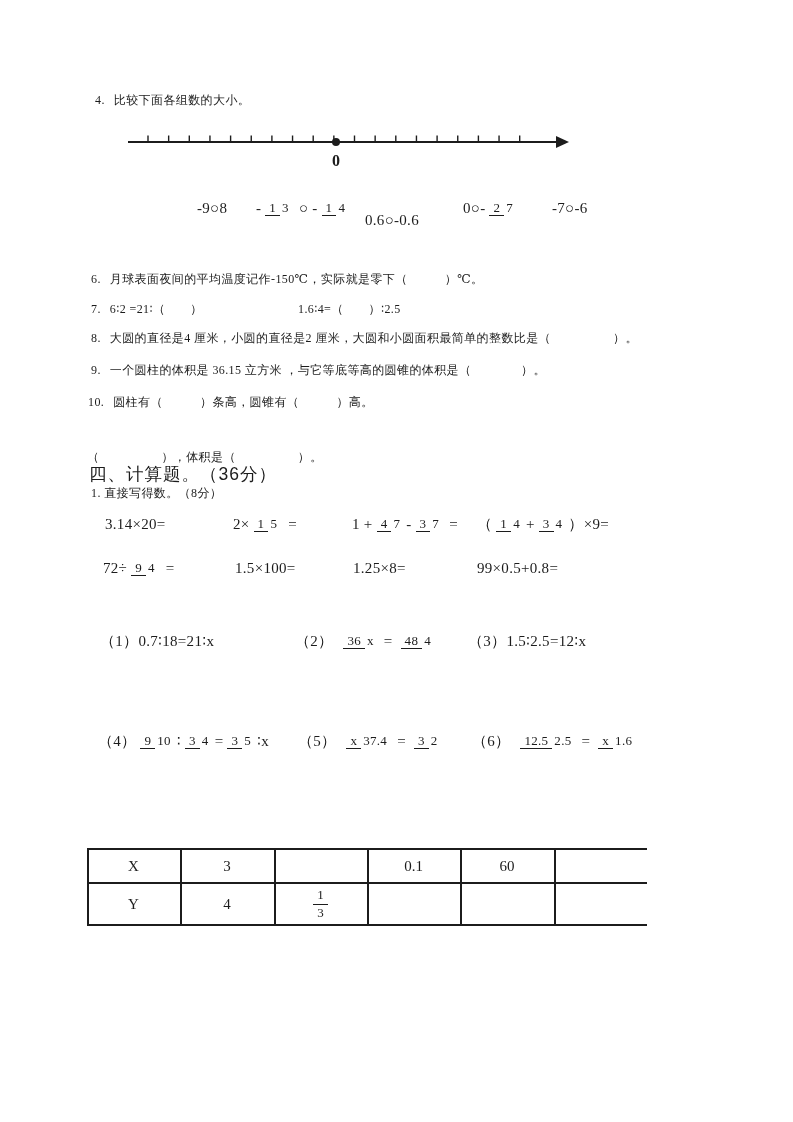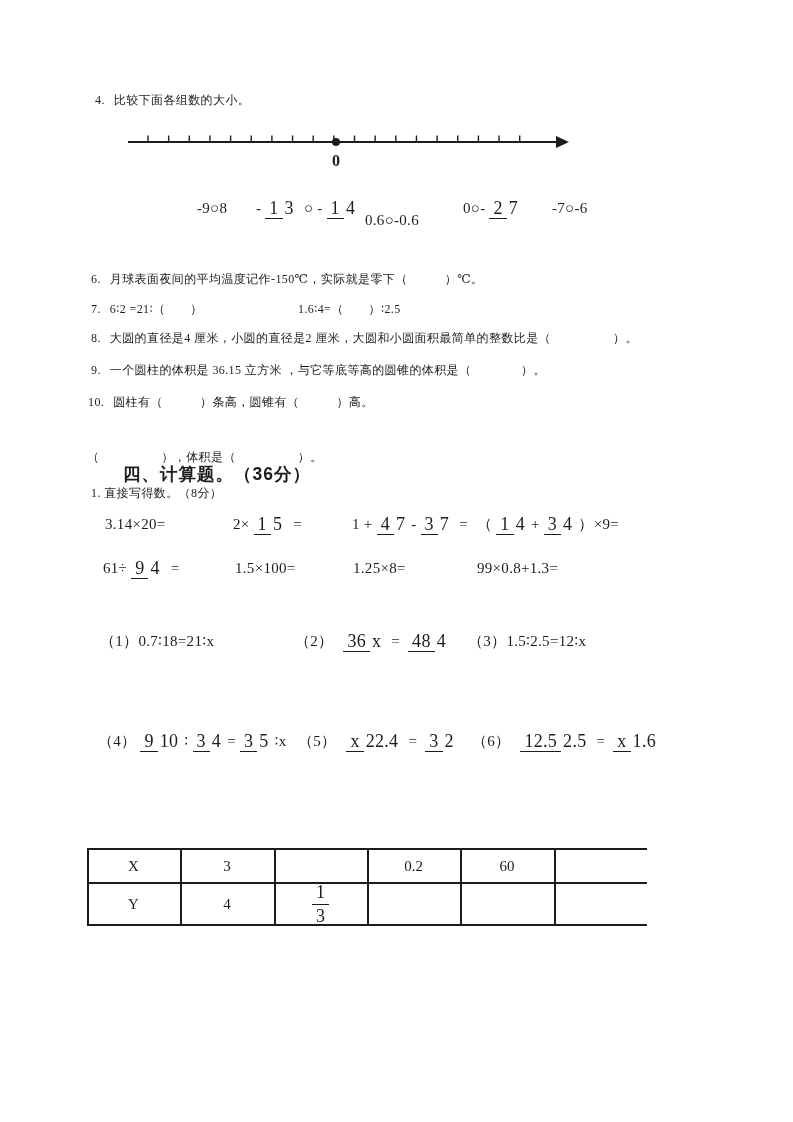--- a/index.html
+++ b/index.html
@@ -4,25 +4,25 @@
 <style>
   html,body{margin:0;padding:0;background:#ffffff;}
   .page{position:relative;width:793px;height:1122px;background:#ffffff;overflow:hidden;
         font-family:"Liberation Serif","DejaVu Serif",serif;color:#1c1c1c;}
   .abs{position:absolute;white-space:nowrap;}
   .qline{font-size:12px;letter-spacing:0.4px;}
   .qnum{display:inline-block;margin-right:9px;}
   .expr{display:flex;align-items:center;font-size:15px;letter-spacing:0.3px;}
   .expr > span{display:inline-block;}
   .frac{display:inline-flex;flex-direction:column;align-items:center;
-        font-size:18px;line-height:1.25;margin:16px 4px;}
+        font-size:13px;line-height:1.25;margin:16px 4px;}
   .frac .fn{border-bottom:1.4px solid #1c1c1c;padding:0 4px;}
   .frac .fd{padding:0 2px;}
-  .heading{font-family:"Liberation Sans","DejaVu Sans",sans-serif;font-weight:bold;
-           font-size:17.5px;letter-spacing:1px;margin-left:34px;}
+  .heading{font-family:"Liberation Sans","DejaVu Sans",sans-serif;font-weight:normal;
+           font-size:17.5px;letter-spacing:1px;}
   .zero{font-weight:bold;font-size:16px;}
   .tline{position:absolute;background:#1c1c1c;}
   .cell{position:absolute;display:flex;align-items:center;justify-content:center;
         font-size:15px;}
   svg{display:block;}
 </style>
 </head>
 <body>
 
 <div class="page">
@@ -111,27 +111,27 @@
   </div>
   <div class="abs expr" style="left:477px;top:504px;height:40px">
     <span>（</span>
     <span class="frac"><span class="fn">1</span><span class="fd">4</span></span>
     <span>+</span>
     <span class="frac"><span class="fn">3</span><span class="fd">4</span></span>
     <span>）×9=</span>
   </div>
 
   <div class="abs expr" style="left:103px;top:548px;height:40px">
-    <span>61÷</span>
+    <span>72÷</span>
     <span class="frac"><span class="fn">9</span><span class="fd">4</span></span>
     <span style="margin-left:5px">=</span>
   </div>
   <div class="abs expr" style="left:235px;top:548px;height:40px">1.5×100=</div>
   <div class="abs expr" style="left:353px;top:548px;height:40px">1.25×8=</div>
-  <div class="abs expr" style="left:477px;top:548px;height:40px">99×0.8+1.3=</div>
+  <div class="abs expr" style="left:477px;top:548px;height:40px">99×0.5+0.8=</div>
 
 
   <div class="abs expr" style="left:100px;top:618px;height:46px">
     <span>（1）</span>
     <span>0.7∶18=21∶x</span>
   </div>
   <div class="abs expr" style="left:295px;top:618px;height:46px">
     <span style="margin-right:6px">（2）</span>
     <span class="frac"><span class="fn">36</span><span class="fd">x</span></span>
     <span style="margin:0 4px">=</span>
@@ -146,21 +146,21 @@
     <span>（4）</span>
     <span class="frac"><span class="fn">9</span><span class="fd">10</span></span>
     <span>∶</span>
     <span class="frac"><span class="fn">3</span><span class="fd">4</span></span>
     <span>=</span>
     <span class="frac"><span class="fn">3</span><span class="fd">5</span></span>
     <span>∶x</span>
   </div>
   <div class="abs expr" style="left:298px;top:716px;height:50px">
     <span style="margin-right:6px">（5）</span>
-    <span class="frac"><span class="fn">x</span><span class="fd">22.4</span></span>
+    <span class="frac"><span class="fn">x</span><span class="fd">37.4</span></span>
     <span style="margin:0 4px">=</span>
     <span class="frac"><span class="fn">3</span><span class="fd">2</span></span>
   </div>
   <div class="abs expr" style="left:472px;top:716px;height:50px">
     <span style="margin-right:6px">（6）</span>
     <span class="frac"><span class="fn">12.5</span><span class="fd">2.5</span></span>
     <span style="margin:0 4px">=</span>
     <span class="frac"><span class="fn">x</span><span class="fd">1.6</span></span>
   </div>
 
@@ -174,21 +174,21 @@
     <div class="tline" style="left:0;top:0;width:2px;height:78px"></div>
     <div class="tline" style="left:93px;top:0;width:2px;height:78px"></div>
     <div class="tline" style="left:187px;top:0;width:2px;height:78px"></div>
     <div class="tline" style="left:280px;top:0;width:2px;height:78px"></div>
     <div class="tline" style="left:373px;top:0;width:2px;height:78px"></div>
     <div class="tline" style="left:467px;top:0;width:2px;height:78px"></div>
 
     <div class="cell" style="left:0;top:2px;width:93px;height:32px">X</div>
     <div class="cell" style="left:93px;top:2px;width:94px;height:32px">3</div>
     <div class="cell" style="left:187px;top:2px;width:93px;height:32px"></div>
-    <div class="cell" style="left:280px;top:2px;width:93px;height:32px">0.2</div>
+    <div class="cell" style="left:280px;top:2px;width:93px;height:32px">0.1</div>
     <div class="cell" style="left:373px;top:2px;width:94px;height:32px">60</div>
     <div class="cell" style="left:467px;top:2px;width:93px;height:32px"></div>
 
     <div class="cell" style="left:0;top:36px;width:93px;height:40px">Y</div>
     <div class="cell" style="left:93px;top:36px;width:94px;height:40px">4</div>
     <div class="cell" style="left:187px;top:36px;width:93px;height:40px">
       <span class="frac">
           <span class="fn">1</span>
           <span class="fd">3</span>
         </span>

